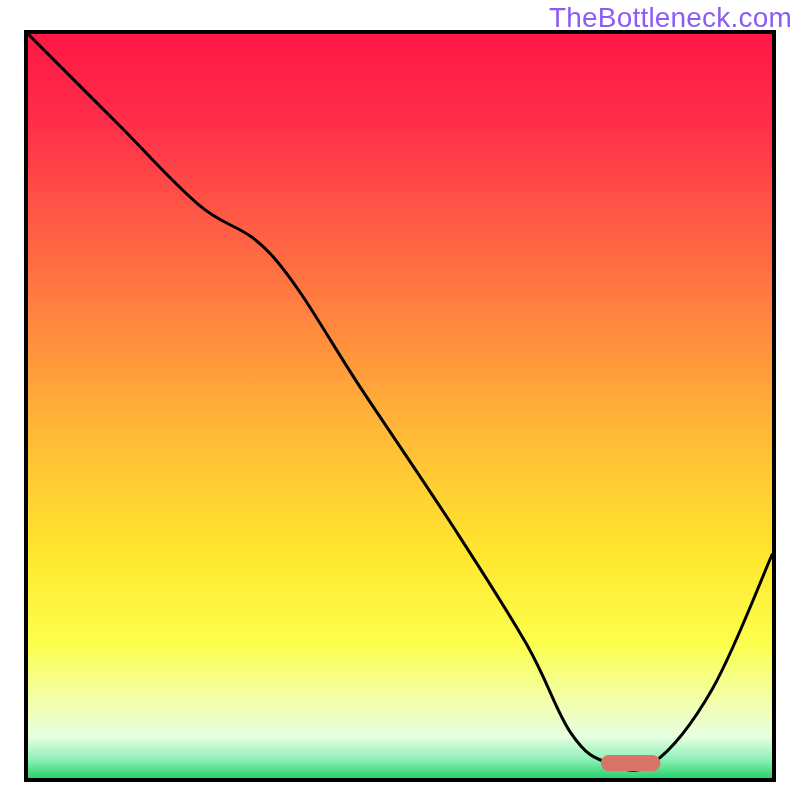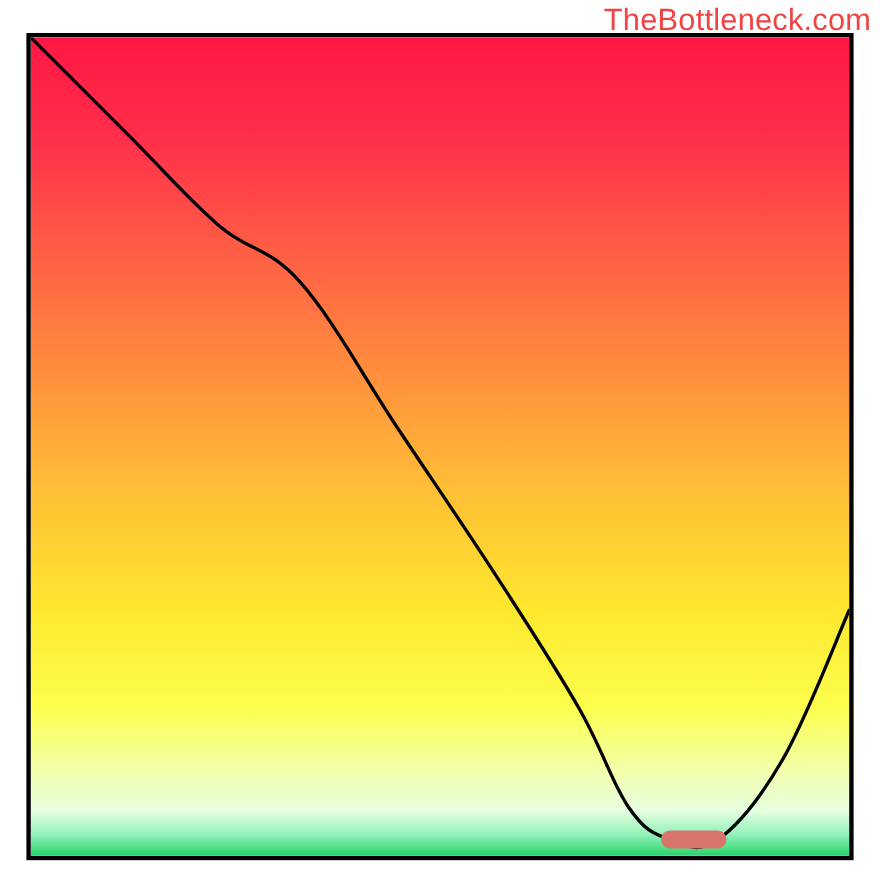--- a/index.html
+++ b/index.html
@@ -14,21 +14,21 @@
   .container {
     position: relative;
     width: 800px;
     height: 800px;
   }
   .watermark {
     position: absolute;
     top: 2px;
     right: 8px;
     font-size: 28px;
-    color: #ef4444;
+    color: #8b5cf6;
     font-weight: 400;
     letter-spacing: 0.2px;
   }
   .plot-frame {
     position: absolute;
     left: 24px;
     top: 30px;
     width: 752px;
     height: 752px;
     border: 4px solid #000000;

